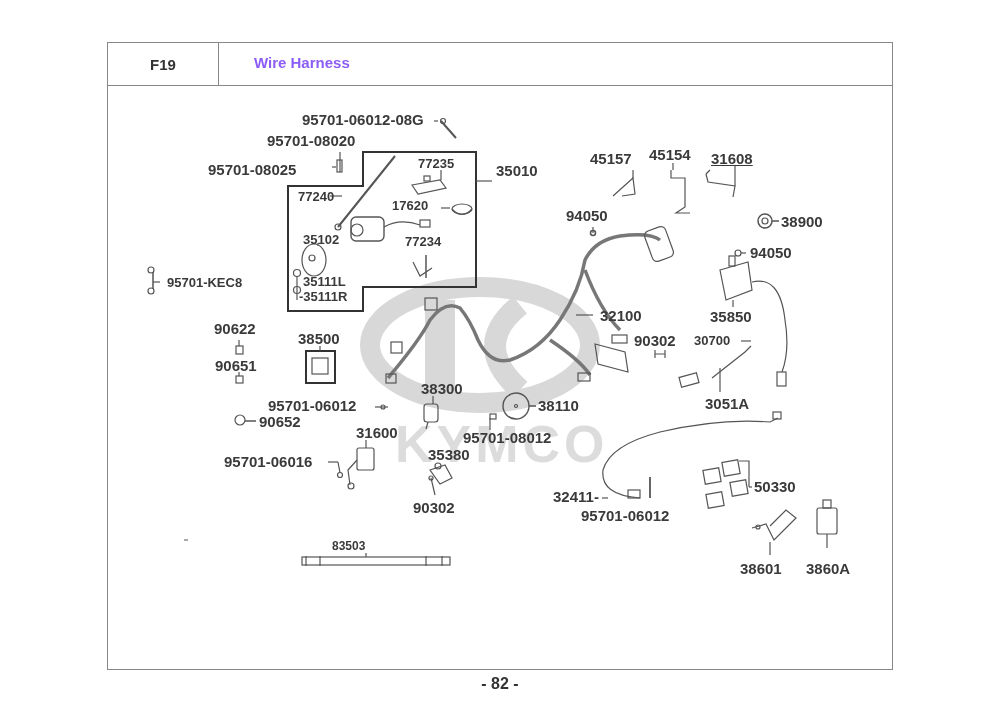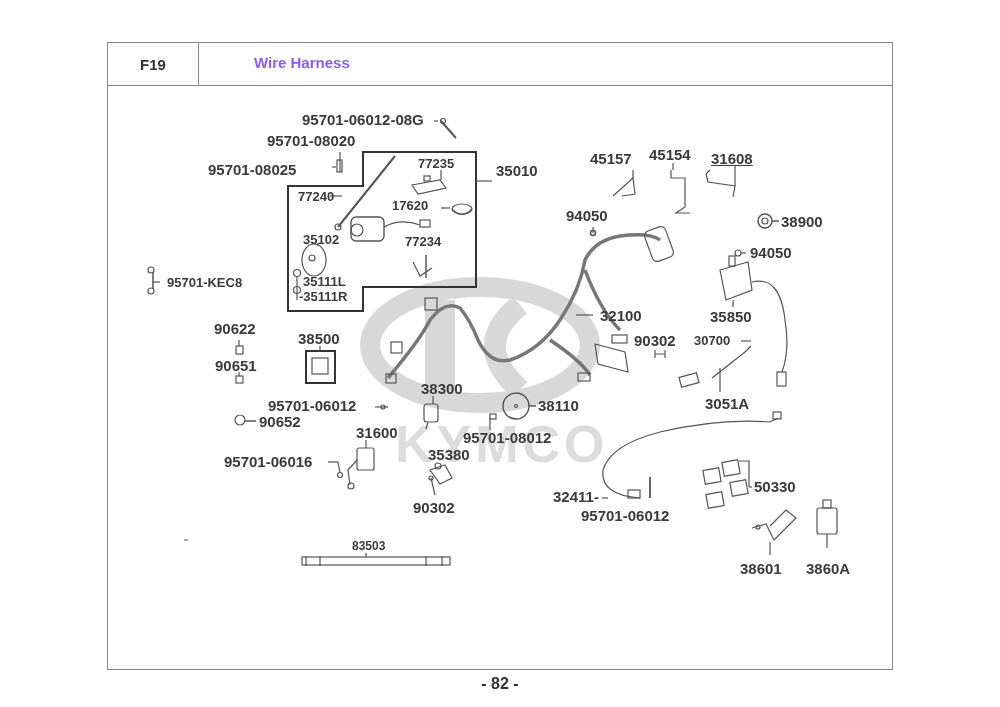--- a/index.html
+++ b/index.html
@@ -1,20 +1,20 @@
 <!DOCTYPE html>
 <html><head>
 <meta charset="utf-8">
 <style>
   html, body { margin:0; padding:0; background:#ffffff; }
   body { width:1000px; height:707px; position:relative; overflow:hidden;
          font-family:"Liberation Sans", sans-serif; color:#333; }
   .frame { position:absolute; left:107px; top:42px; width:786px; height:628px;
            border:1px solid #888; box-sizing:border-box; }
-  .hdr-code { position:absolute; left:107px; top:42px; width:92px; height:44px;
+  .hdr-code { position:absolute; left:107px; top:42px; width:112px; height:44px;
               border:1px solid #888; box-sizing:border-box; display:flex;
               align-items:center; justify-content:center; font-weight:bold; font-size:15px; color:#333; }
   .hdr-title { position:absolute; left:254px; top:54px; font-weight:bold; font-size:15px; color:#8b5cf6; }
   .hdr-line { position:absolute; left:107px; top:85px; width:786px; height:1px; background:#888; }
   .page-num { position:absolute; left:0; width:1000px; top:675px; text-align:center;
               font-weight:bold; font-size:16px; color:#333; }
   svg.diagram { position:absolute; left:0; top:0; width:1000px; height:707px; }
   .lbl { position:absolute; font-weight:bold; font-size:15px; color:#3a3a3a; white-space:nowrap; line-height:1; }
   .lbl.sm { font-size:13px; }
   .lbl.xs { font-size:12px; }
@@ -315,15 +315,15 @@
 <div class="lbl" style="left:356px;top:425px;">31600</div>
 <div class="lbl" style="left:224px;top:454px;">95701-06016</div>
 <div class="lbl" style="left:428px;top:447px;">35380</div>
 <div class="lbl" style="left:413px;top:500px;">90302</div>
 
 <div class="lbl" style="left:553px;top:489px;">32411-</div>
 <div class="lbl" style="left:581px;top:508px;">95701-06012</div>
 <div class="lbl" style="left:754px;top:479px;">50330</div>
 <div class="lbl" style="left:740px;top:561px;">38601</div>
 <div class="lbl" style="left:806px;top:561px;">3860A</div>
-<div class="lbl xs" style="left:352px;top:540px;">83503</div>
+<div class="lbl xs" style="left:332px;top:540px;">83503</div>
 
 <div class="page-num">- 82 -</div>
 
 </body></html>

